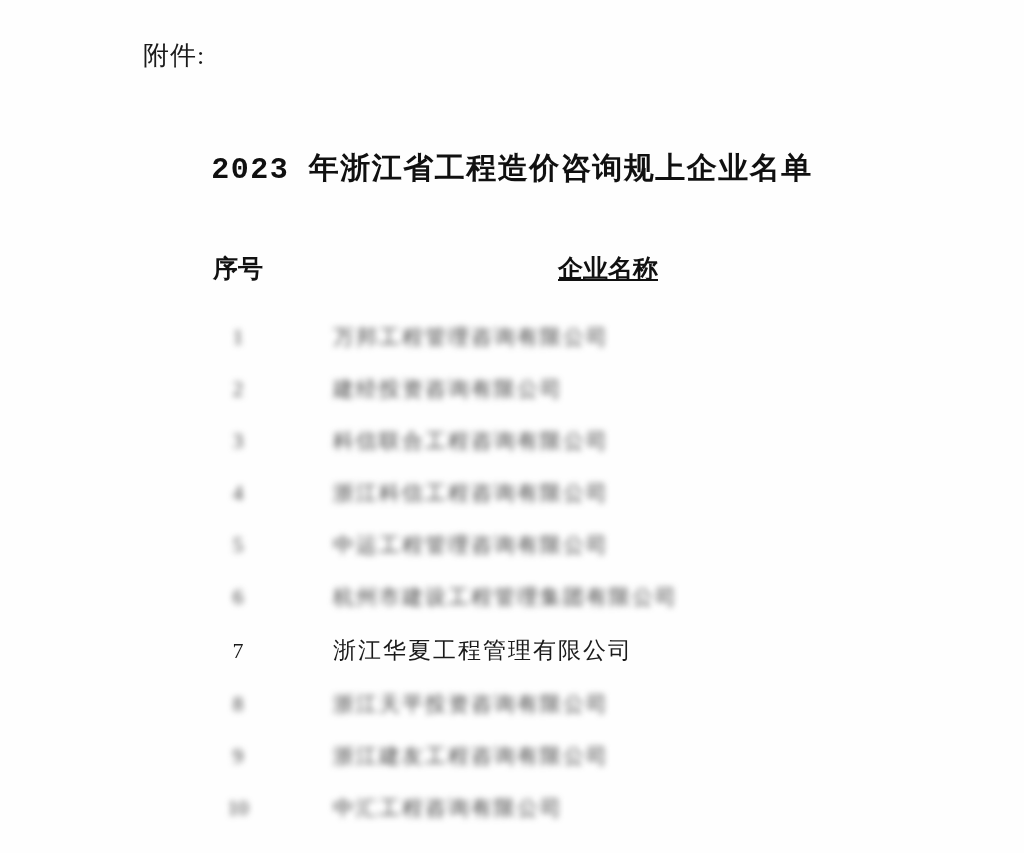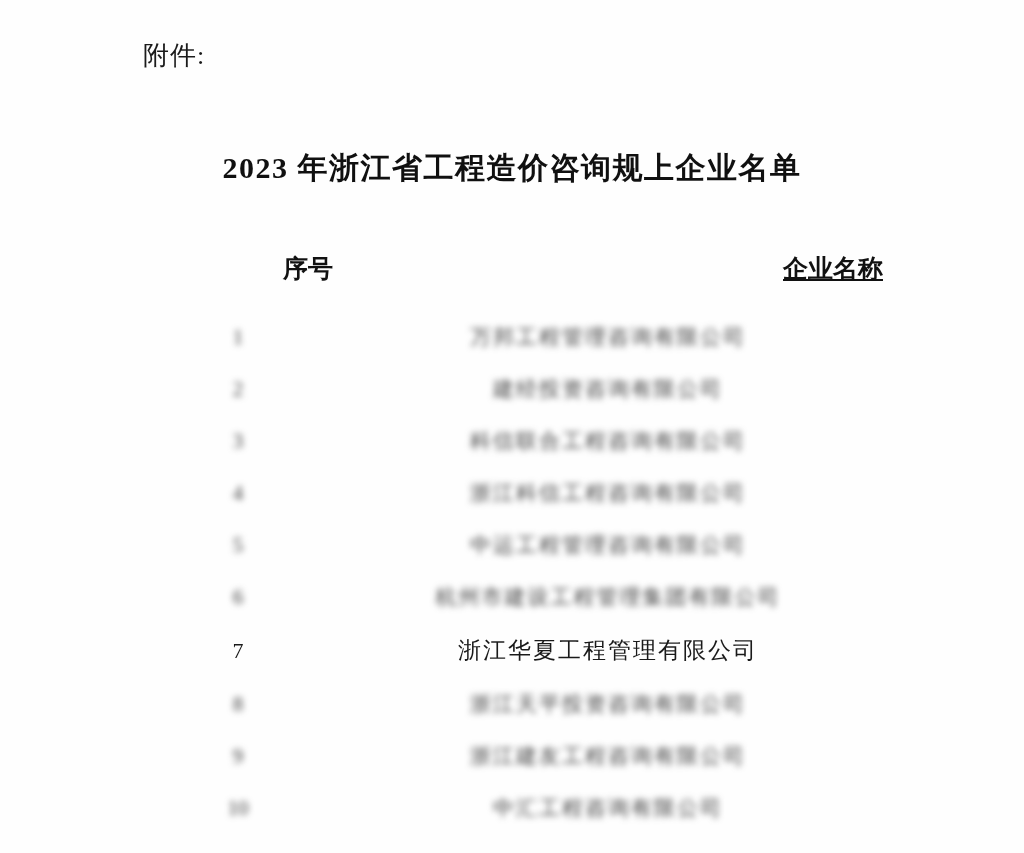--- a/index.html
+++ b/index.html
@@ -31,59 +31,59 @@
     text-align: right;
   }
   .doc-title {
     position: absolute;
     left: 0;
     right: 0;
     top: 148px;
     text-align: center;
     font-size: 30px;
     font-weight: bold;
-    font-family: Liberation Serif, serif;
+    font-family: Liberation Mono, monospace;
     color: #101010;
     letter-spacing: 1.5px;
   }
   .table-wrap {
     position: absolute;
     left: 143px;
     top: 252px;
     width: 740px;
   }
   .list-table {
     width: 100%;
     border-collapse: collapse;
   }
   .list-table th {
     font-size: 25px;
     font-weight: bold;
     font-family: "Liberation Serif", serif;
     color: #111111;
     padding: 0 0 26px 0;
-    text-align: right;
+    text-align: center;
   }
   .col-index {
     width: 190px;
   }
   .col-name {
     width: 550px;
     text-decoration: underline;
   }
   .list-table td {
     font-size: 21px;
     font-family: "Liberation Serif", serif;
     color: #2a2a2a;
     padding: 12px 0 12px 0;
     text-align: center;
     vertical-align: middle;
   }
   .list-table td.cell-name {
-    text-align: center;
+    text-align: left;
     letter-spacing: 2px;
   }
   
   tr.blurred td {
     filter: blur(3.2px);
     color: #3a3a3a;
   }
   tr.sharp td {
     filter: none;
     color: #1a1a1a;

